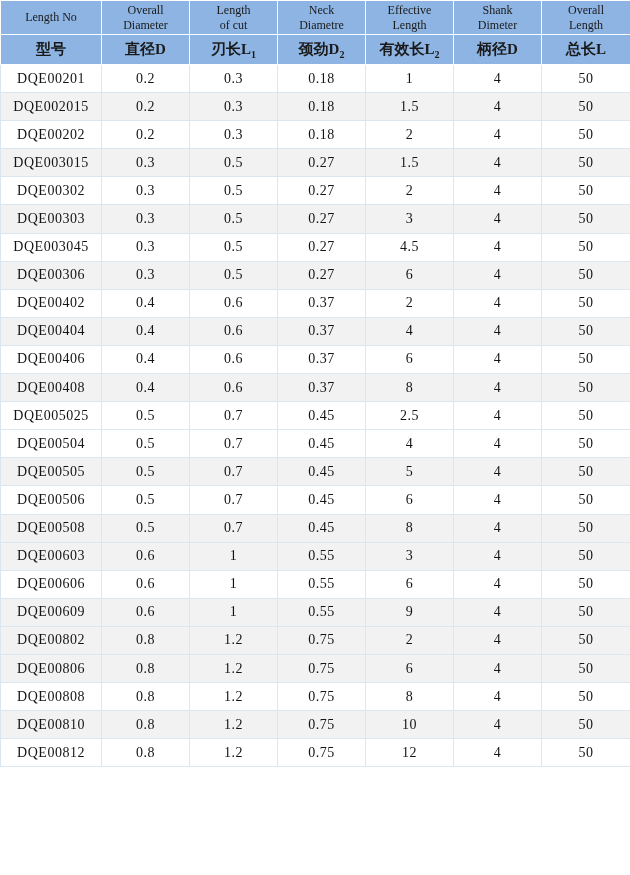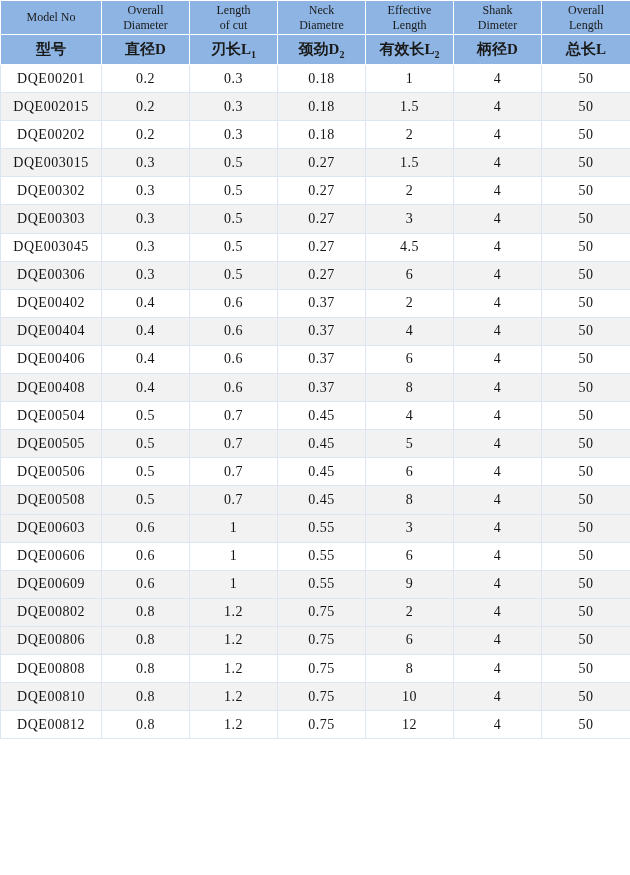--- a/index.html
+++ b/index.html
@@ -73,21 +73,21 @@
     <col class="c0">
       <col class="c1">
       <col class="c2">
       <col class="c3">
       <col class="c4">
       <col class="c5">
       <col class="c6">
   </colgroup>
   <thead>
     <tr class="header-en">
-      <th>Model No</th>
+      <th>Length No</th>
       <th>Overall
 Diameter</th>
       <th>Length
 of cut</th>
       <th>Neck
 Diametre</th>
       <th>Effective
 Length</th>
       <th>Shank
 Dimeter</th>
@@ -207,20 +207,29 @@
       <tr class="alt">
         <td>DQE00408</td>
         <td>0.4</td>
         <td>0.6</td>
         <td>0.37</td>
         <td>8</td>
         <td>4</td>
         <td>50</td>
       </tr>
       <tr>
+        <td>DQE005025</td>
+        <td>0.5</td>
+        <td>0.7</td>
+        <td>0.45</td>
+        <td>2.5</td>
+        <td>4</td>
+        <td>50</td>
+      </tr>
+      <tr>
         <td>DQE00504</td>
         <td>0.5</td>
         <td>0.7</td>
         <td>0.45</td>
         <td>4</td>
         <td>4</td>
         <td>50</td>
       </tr>
       <tr class="alt">
         <td>DQE00505</td>

